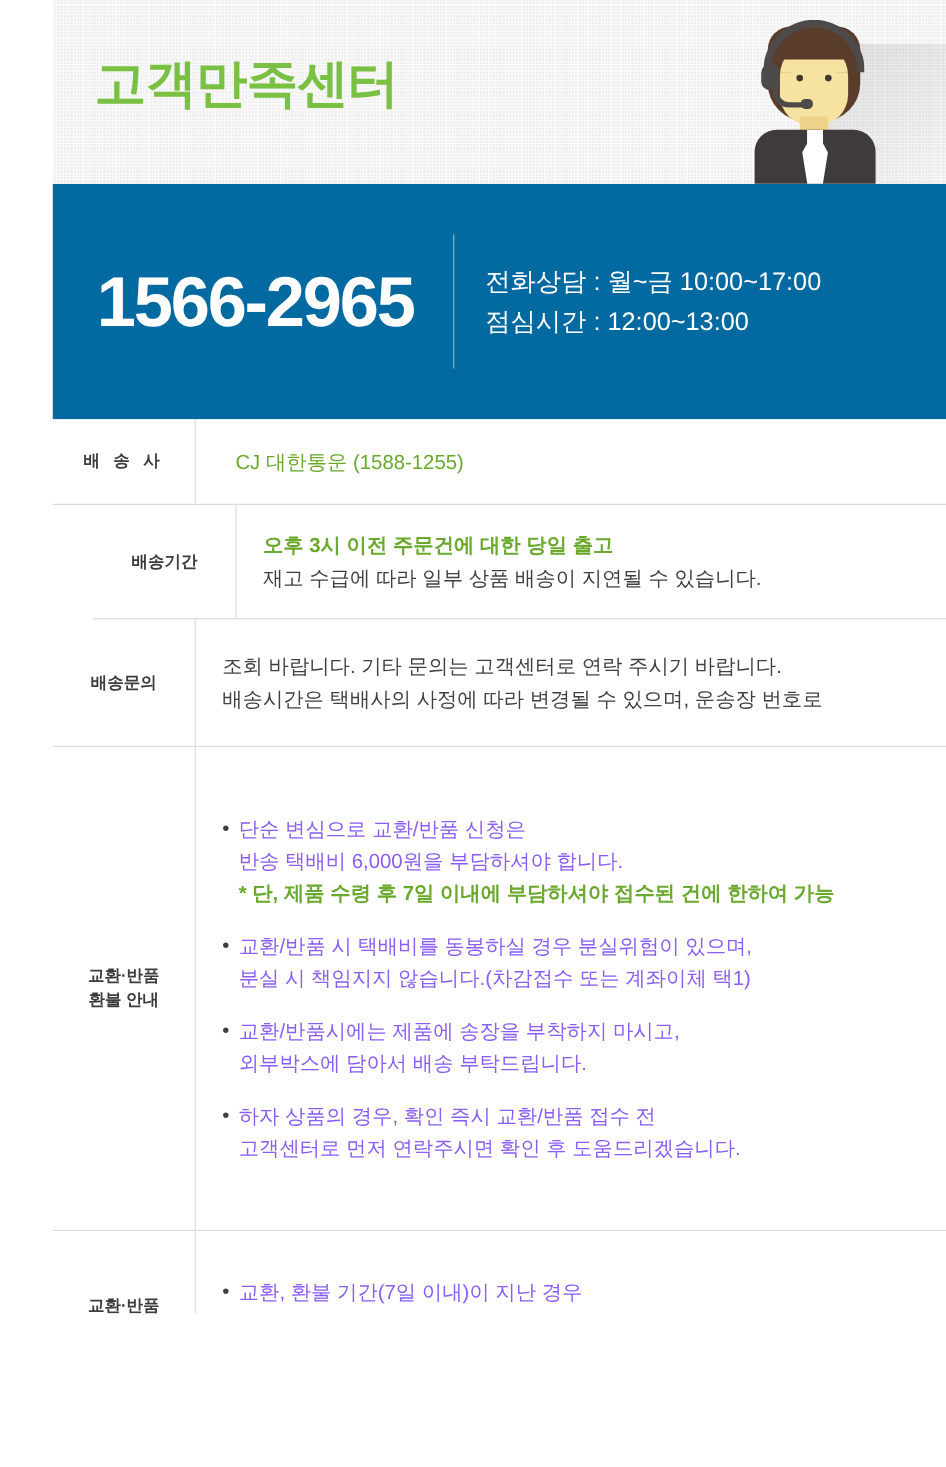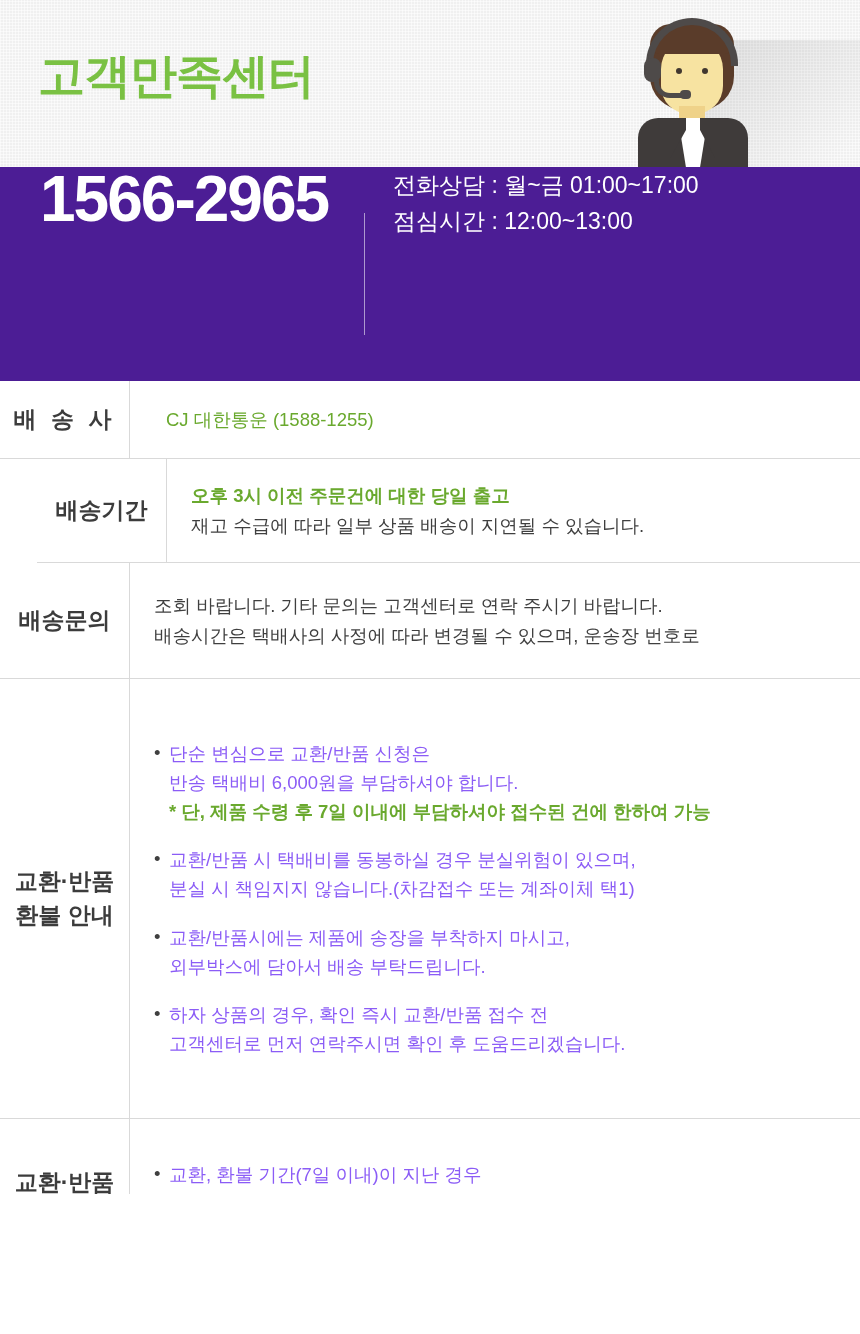--- a/index.html
+++ b/index.html
@@ -9,20 +9,21 @@
     font-family: "Liberation Sans", "DejaVu Sans", sans-serif;
     background: #ffffff;
     color: #3a3a3a;
   }
   .page {
     width: 860px;
     height: 1194px;
     position: relative;
     overflow: hidden;
     background: #ffffff;
+    padding-left: 48px;
   }
 
   
   .header {
     position: relative;
     height: 167px;
     background: #f0f0f0;
     background-image:
       repeating-linear-gradient(0deg, rgba(255,255,255,0.55) 0px, rgba(255,255,255,0.55) 1px, rgba(0,0,0,0) 1px, rgba(0,0,0,0) 3px),
       repeating-linear-gradient(90deg, rgba(255,255,255,0.55) 0px, rgba(255,255,255,0.55) 1px, rgba(0,0,0,0) 1px, rgba(0,0,0,0) 3px);
@@ -140,24 +141,24 @@
   .op-mic-tip {
     position: absolute;
     left: 48px; top: 72px;
     width: 11px; height: 9px;
     background: #4e4a49;
     border-radius: 4px;
   }
 
   
   .callband {
-    background: #4c1d95;
+    background: #0369a1;
     height: 214px;
     display: flex;
-    align-items: flex-start;
+    align-items: center;
     padding: 0 34px 0 40px;
     color: #ffffff;
   }
   .phone-number {
     font-size: 64px;
     font-weight: bold;
     letter-spacing: -2px;
     line-height: 1;
     flex: 0 0 auto;
     padding-right: 36px;
@@ -191,21 +192,21 @@
   }
   .row:last-child { border-bottom: none; }
   .row-label {
     width: 130px;
     flex: 0 0 130px;
     border-right: 1px solid #d9d9d9;
     display: flex;
     flex-direction: column;
     align-items: center;
     justify-content: center;
-    font-size: 23px;
+    font-size: 15px;
     font-weight: bold;
     color: #3c3c3c;
     line-height: 1.45;
     text-align: center;
     padding: 8px 4px;
   }
   .row-label .sp { letter-spacing: 4px; }
   .row-body {
     flex: 1 1 auto;
     padding: 20px 22px 20px 24px;
@@ -271,21 +272,21 @@
       <div class="op-headset-ear"></div>
       <div class="op-mic-arm"></div>
       <div class="op-mic-tip"></div>
     </div>
   </div>
 
   <div class="callband">
     <div class="phone-number">1566-2965</div>
     <div class="hours-sep"></div>
     <div class="hours">
-      <div class="hours-line left">전화상담 : 월~금 01:00~17:00</div>
+      <div class="hours-line left">전화상담 : 월~금 10:00~17:00</div>
       <div class="hours-line left">점심시간 : 12:00~13:00</div>
     </div>
   </div>
 
   <div class="table">
 
     <div class="row row-shipping">
       <div class="row-label">
         <span class="sp">배 송 사</span>
       </div>

